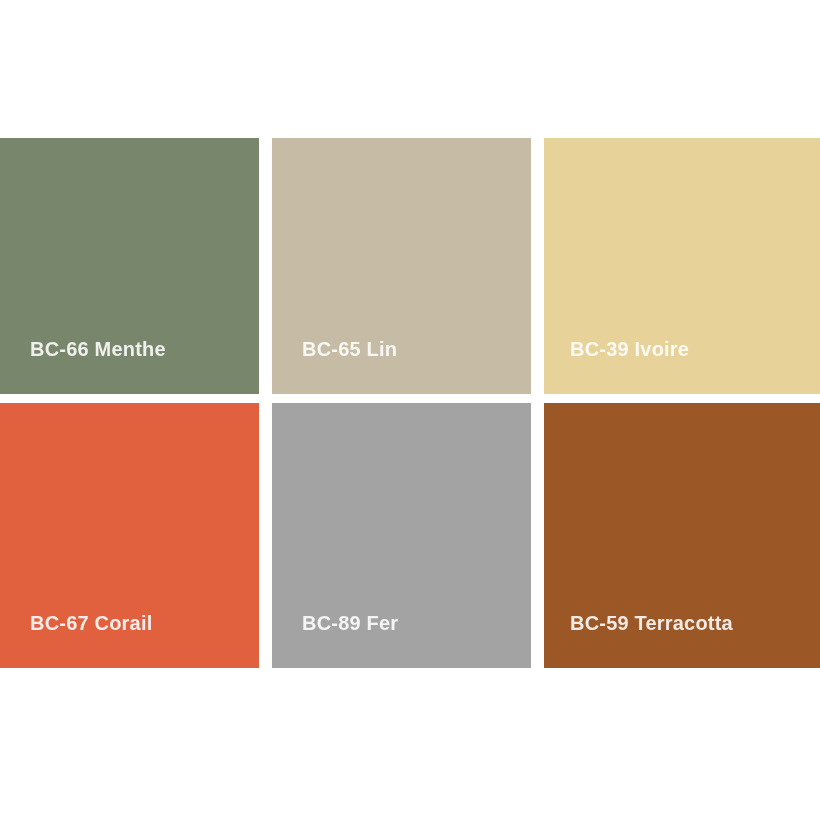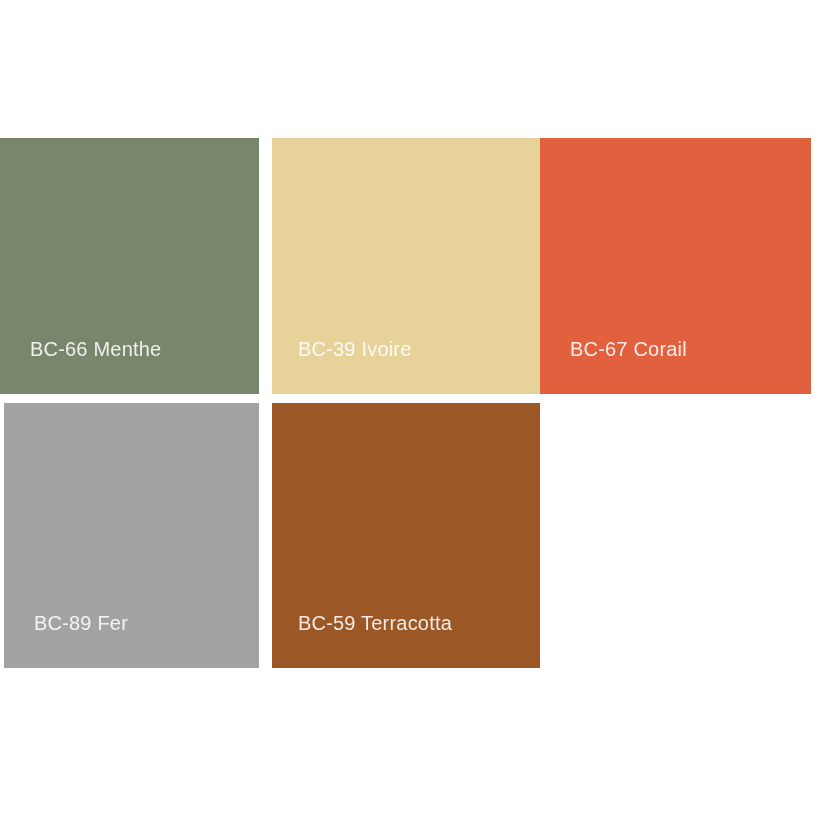--- a/index.html
+++ b/index.html
@@ -59,21 +59,21 @@
   .row-1 .swatch-fill { bottom: 9px; }
   .row-2 .swatch-fill { top: 0px; bottom: 9px; }
 
   .swatch-label {
     position: absolute;
     left: 30px;
     bottom: 34px;
     font-size: 20px;
     line-height: 1.1;
     letter-spacing: 0.2px;
-    font-weight: 400;
+    font-weight: 700;
     white-space: nowrap;
     color: rgba(255, 255, 255, 0.88);
     pointer-events: none;
     text-align: center;
   }
 
   .col-2 .swatch-label { left: 34px; }
   .col-3 .swatch-label { left: 30px; }
 
   .row-1 .swatch-label { bottom: 43px; }
@@ -84,20 +84,24 @@
 
 <div id="palette-stage">
 
   <div id="swatch-grid">
 
     <div class="swatch row-1 col-1">
       <div class="swatch-fill" style="background-color: rgb(120, 134, 107);"></div>
       <div class="swatch-label">BC-66 Menthe</div>
     </div>
 
+    <div class="swatch row-1 col-2">
+      <div class="swatch-fill" style="background-color: rgb(198, 188, 165);"></div>
+      <div class="swatch-label">BC-65 Lin</div>
+    </div>
 
     <div class="swatch row-1 col-3">
       <div class="swatch-fill" style="background-color: rgb(231, 210, 154);"></div>
       <div class="swatch-label">BC-39 Ivoire</div>
     </div>
 
     <div class="swatch row-2 col-1">
       <div class="swatch-fill" style="background-color: rgb(225, 96, 62);"></div>
       <div class="swatch-label">BC-67 Corail</div>
     </div>

